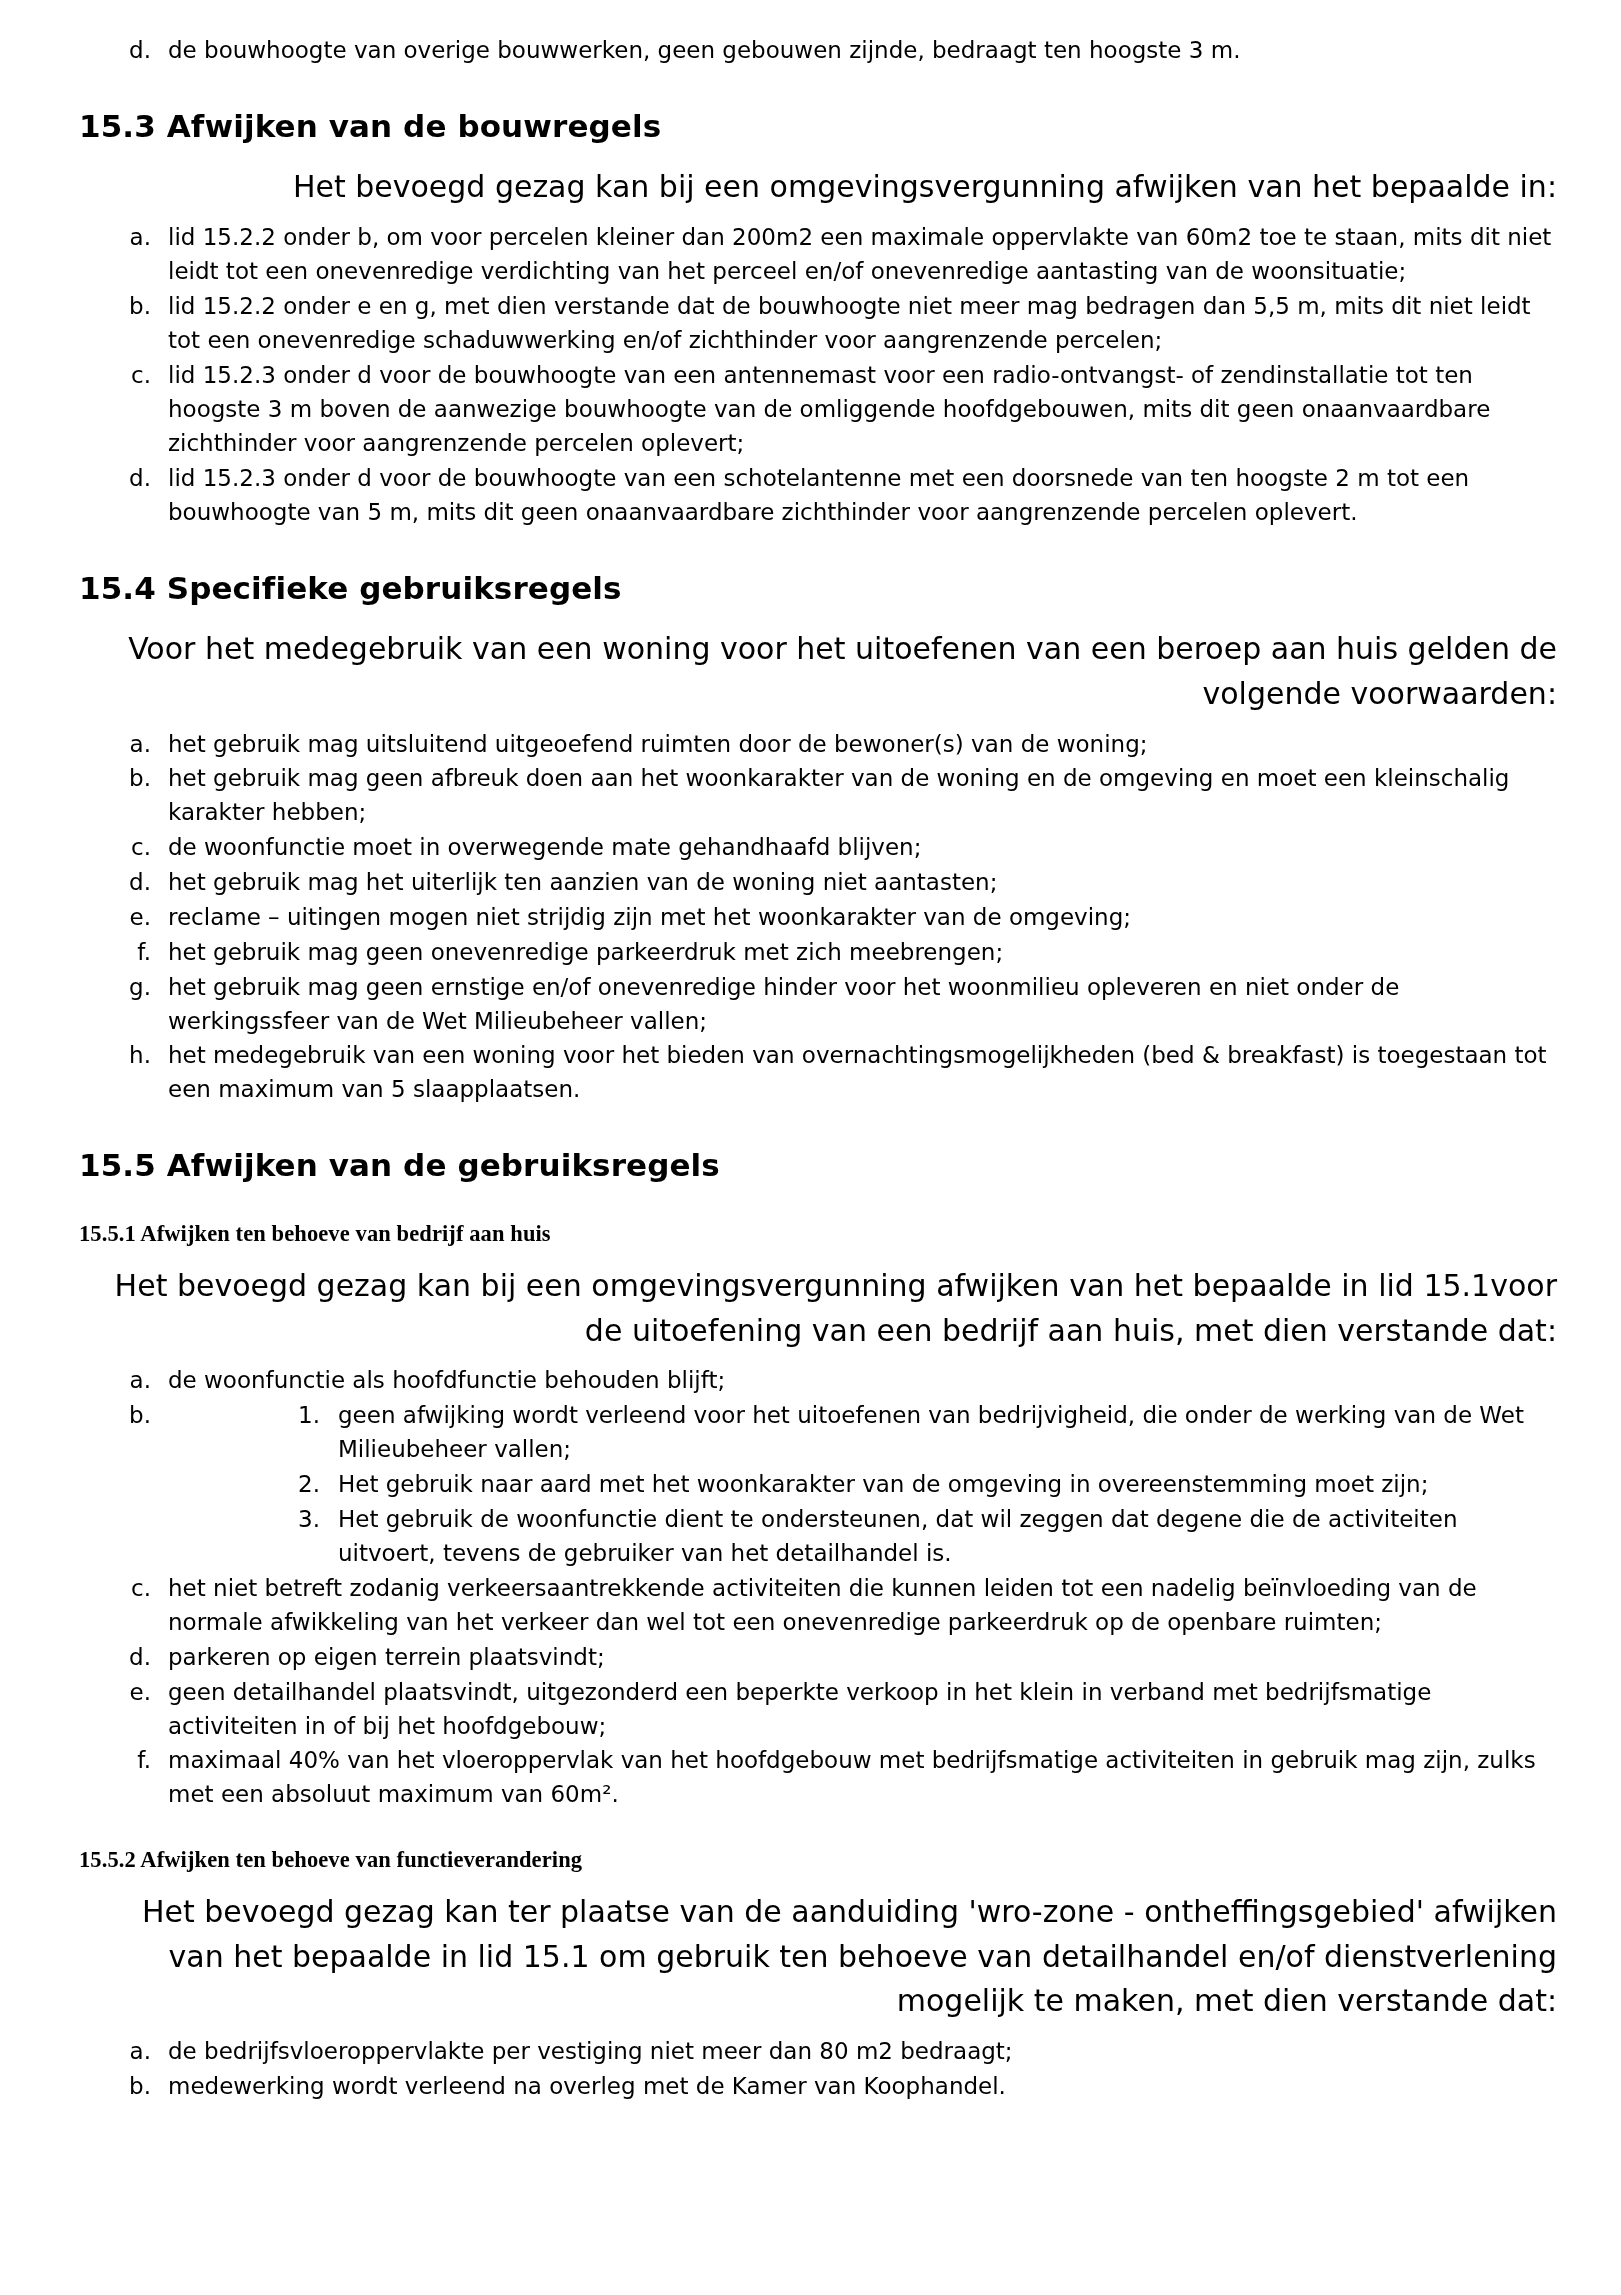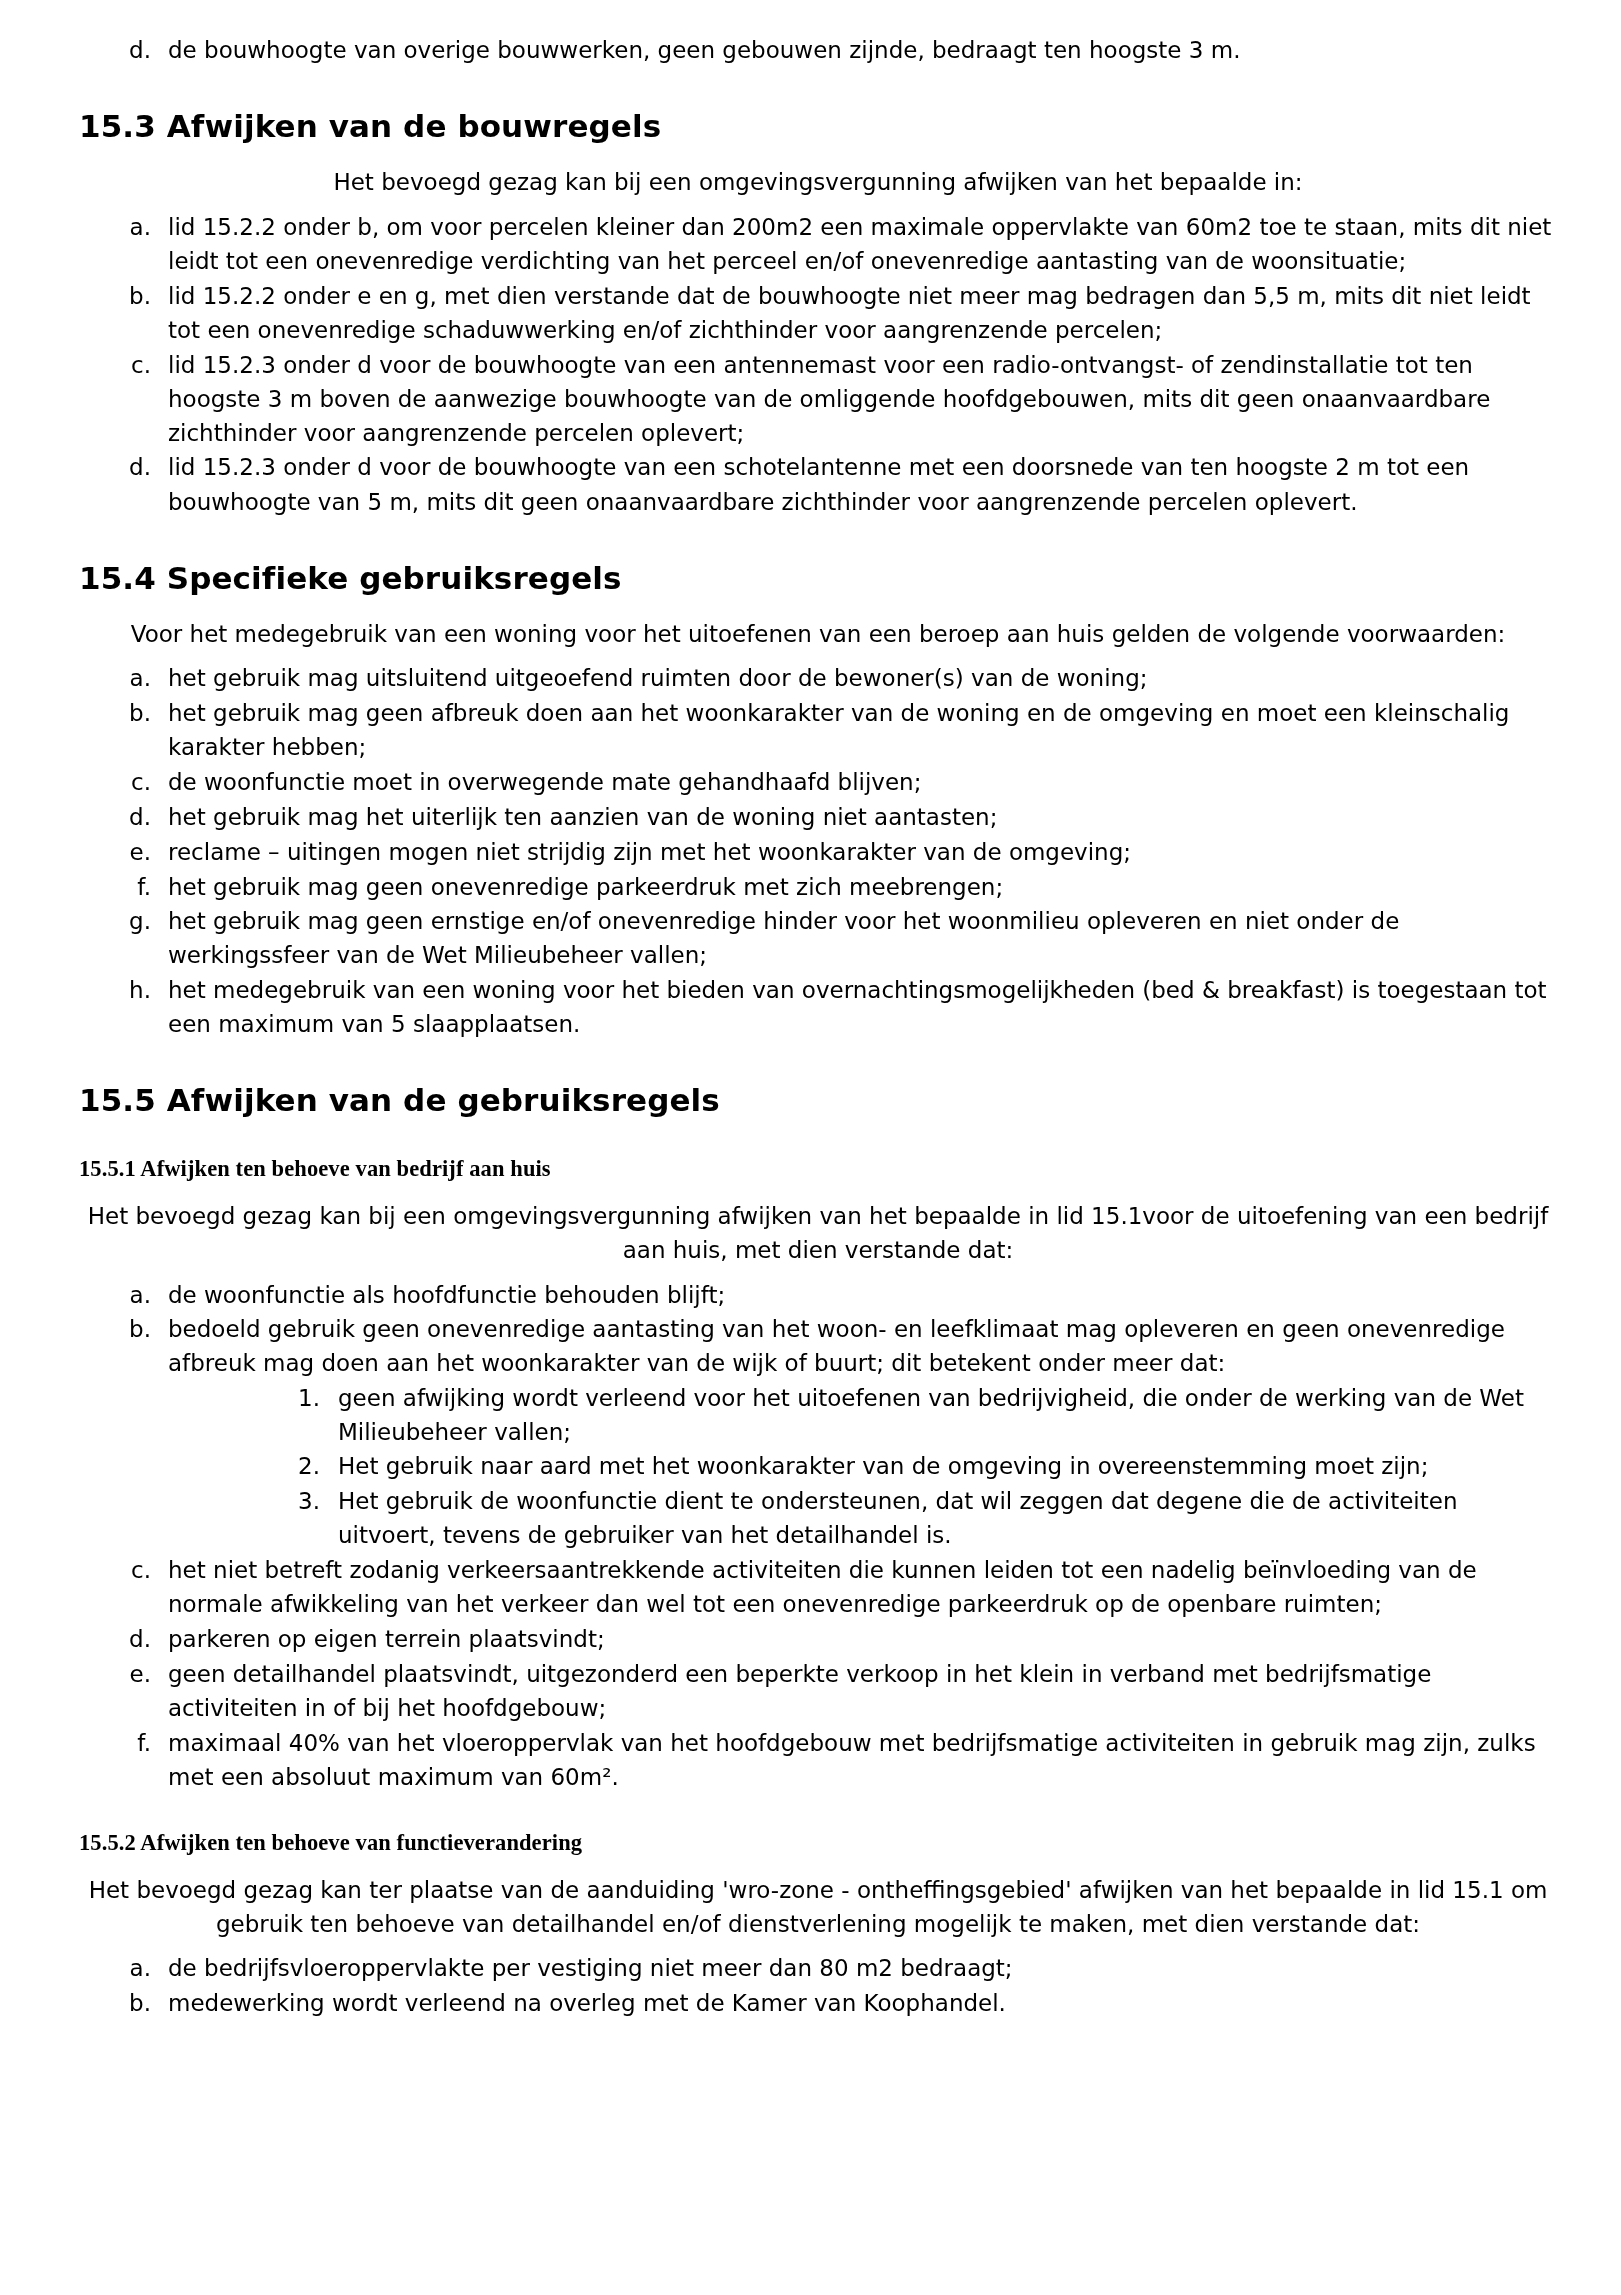--- a/index.html
+++ b/index.html
@@ -37,24 +37,24 @@
     font-size: 22.5px;
     font-weight: bold;
     line-height: 1.22;
     margin: 35px 0 16.5px 0;
     letter-spacing: 0.1px;
     font-family: Liberation Serif, serif;
   }
 
   
   p.para {
-    font-size: 23px;
+    font-size: 30px;
     line-height: 1.48;
     margin: 0 0 16.5px 0;
-    text-align: center;
+    text-align: right;
   }
   p.para.tight { margin-bottom: 10.5px; }
 
   
   ol.alpha, ol.num {
     margin: 0 0 7.5px 0;
     padding: 0;
     list-style: none;
   }
   ol.alpha > li, ol.num > li {
@@ -185,21 +185,20 @@
 
     <h3 class="subsec">15.5.1 Afwijken ten behoeve van bedrijf aan huis</h3>
     <p class="para tight">Het bevoegd gezag kan bij een omgevingsvergunning afwijken van het bepaalde in lid 15.1voor de uitoefening van een bedrijf aan huis, met dien verstande dat:</p>
     <ol class="alpha">
       <li>
         <span class="mk">a.</span>
         <span class="li-body">de woonfunctie als hoofdfunctie behouden blijft;</span>
       </li>
       <li>
         <span class="mk">b.</span>
-        <span class="li-body">bedoeld gebruik geen onevenredige aantasting van het woon- en leefklimaat mag opleveren en geen onevenredige afbreuk mag doen aan het woonkarakter van de wijk of buurt; dit betekent onder meer dat:</span>
         <ol class="num sub-wrap">
           <li>
             <span class="mk">1.</span>
             <span class="li-body">geen afwijking wordt verleend voor het uitoefenen van bedrijvigheid, die onder de werking van de Wet Milieubeheer vallen;</span>
           </li>
           <li>
             <span class="mk">2.</span>
             <span class="li-body">Het gebruik naar aard met het woonkarakter van de omgeving in overeenstemming moet zijn;</span>
           </li>
           <li>

